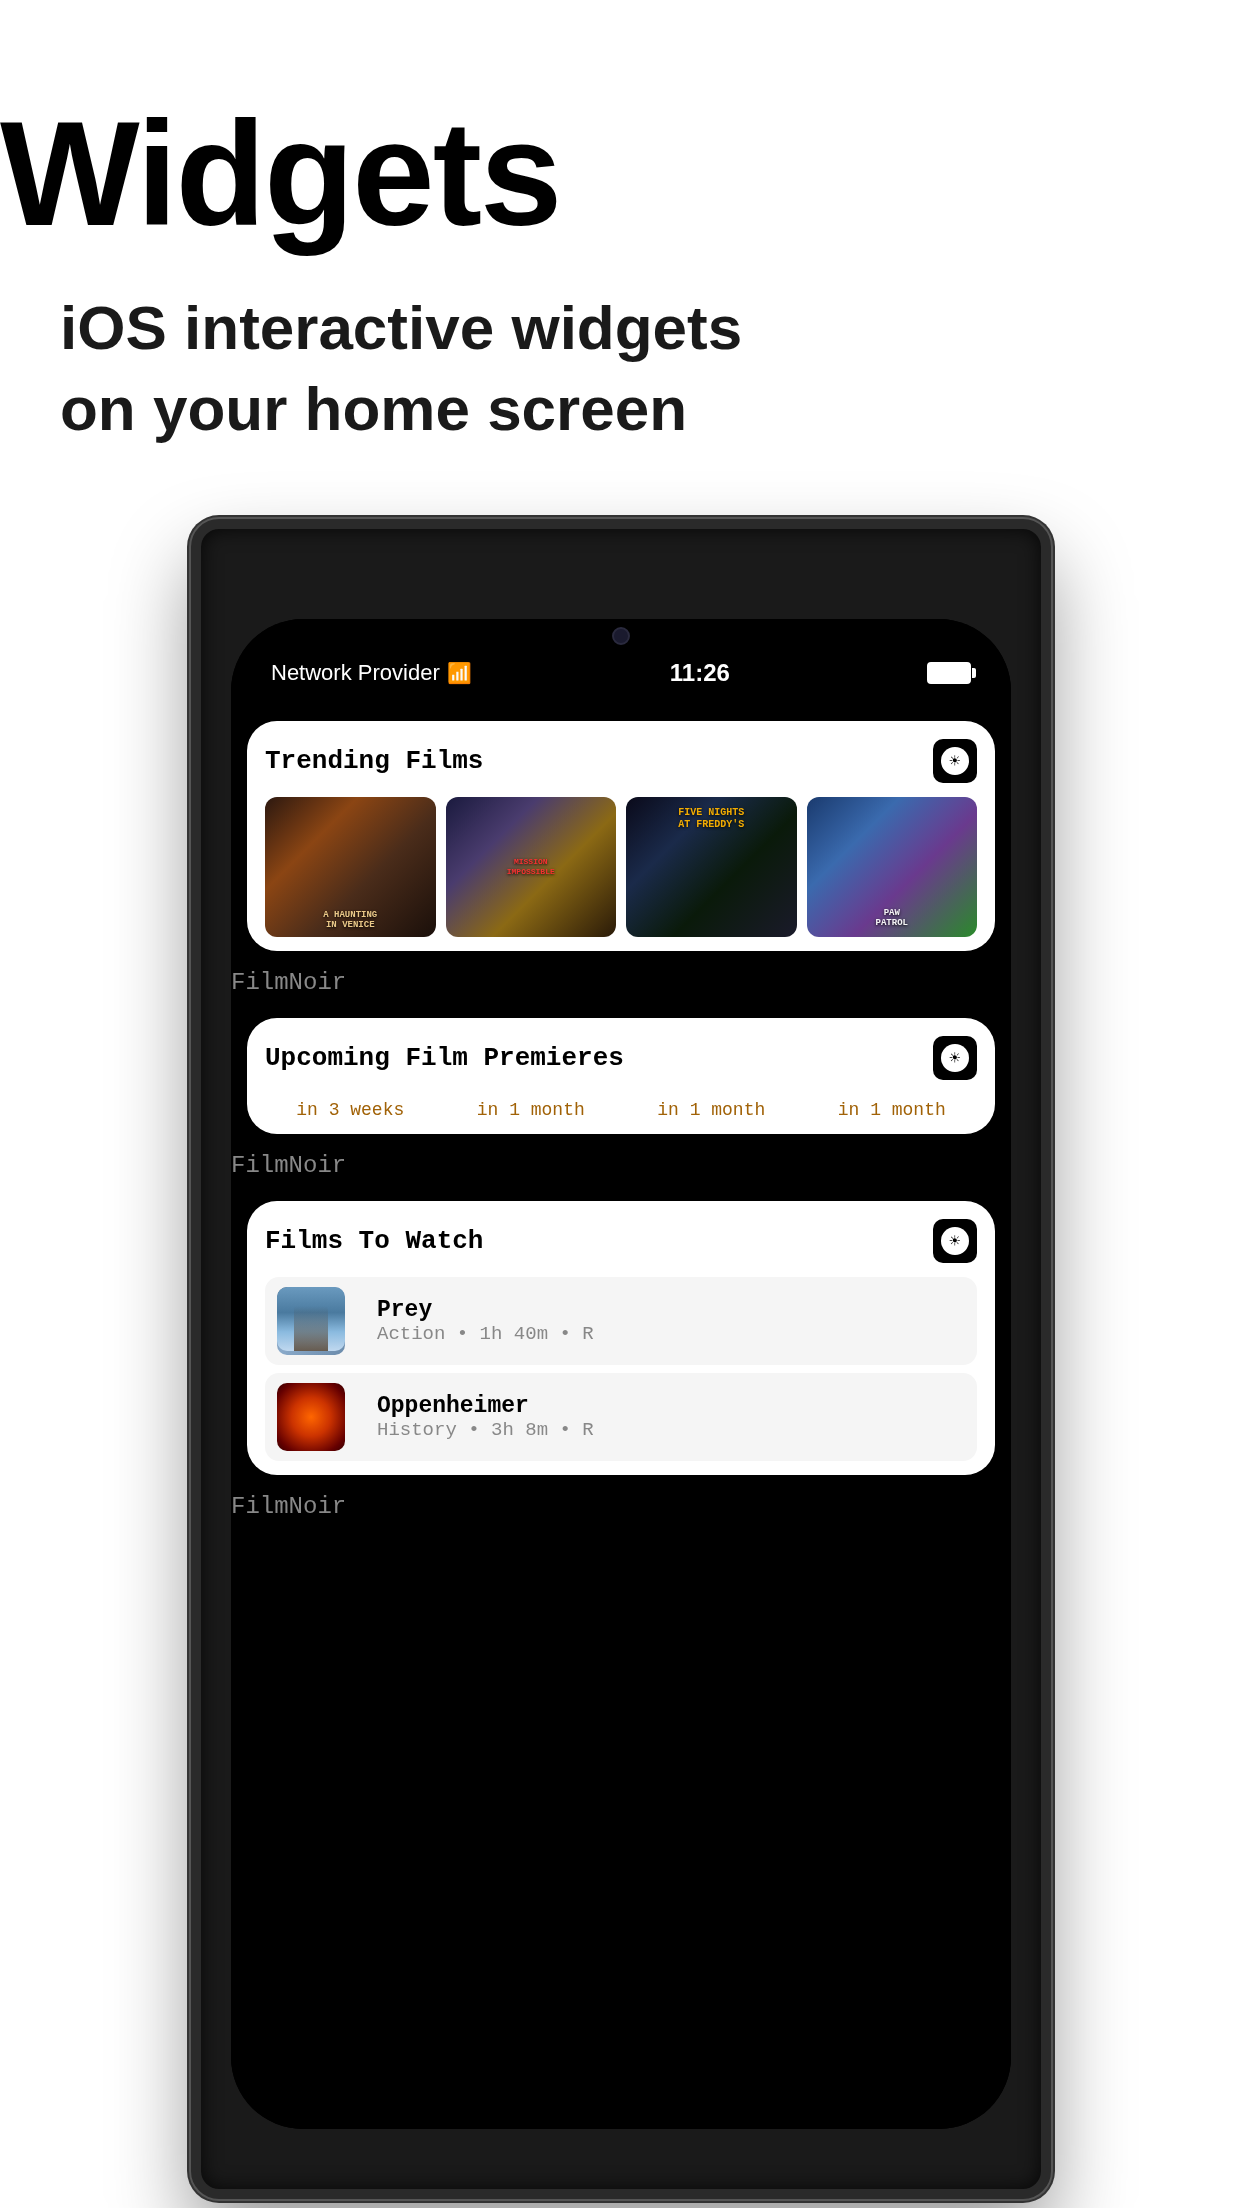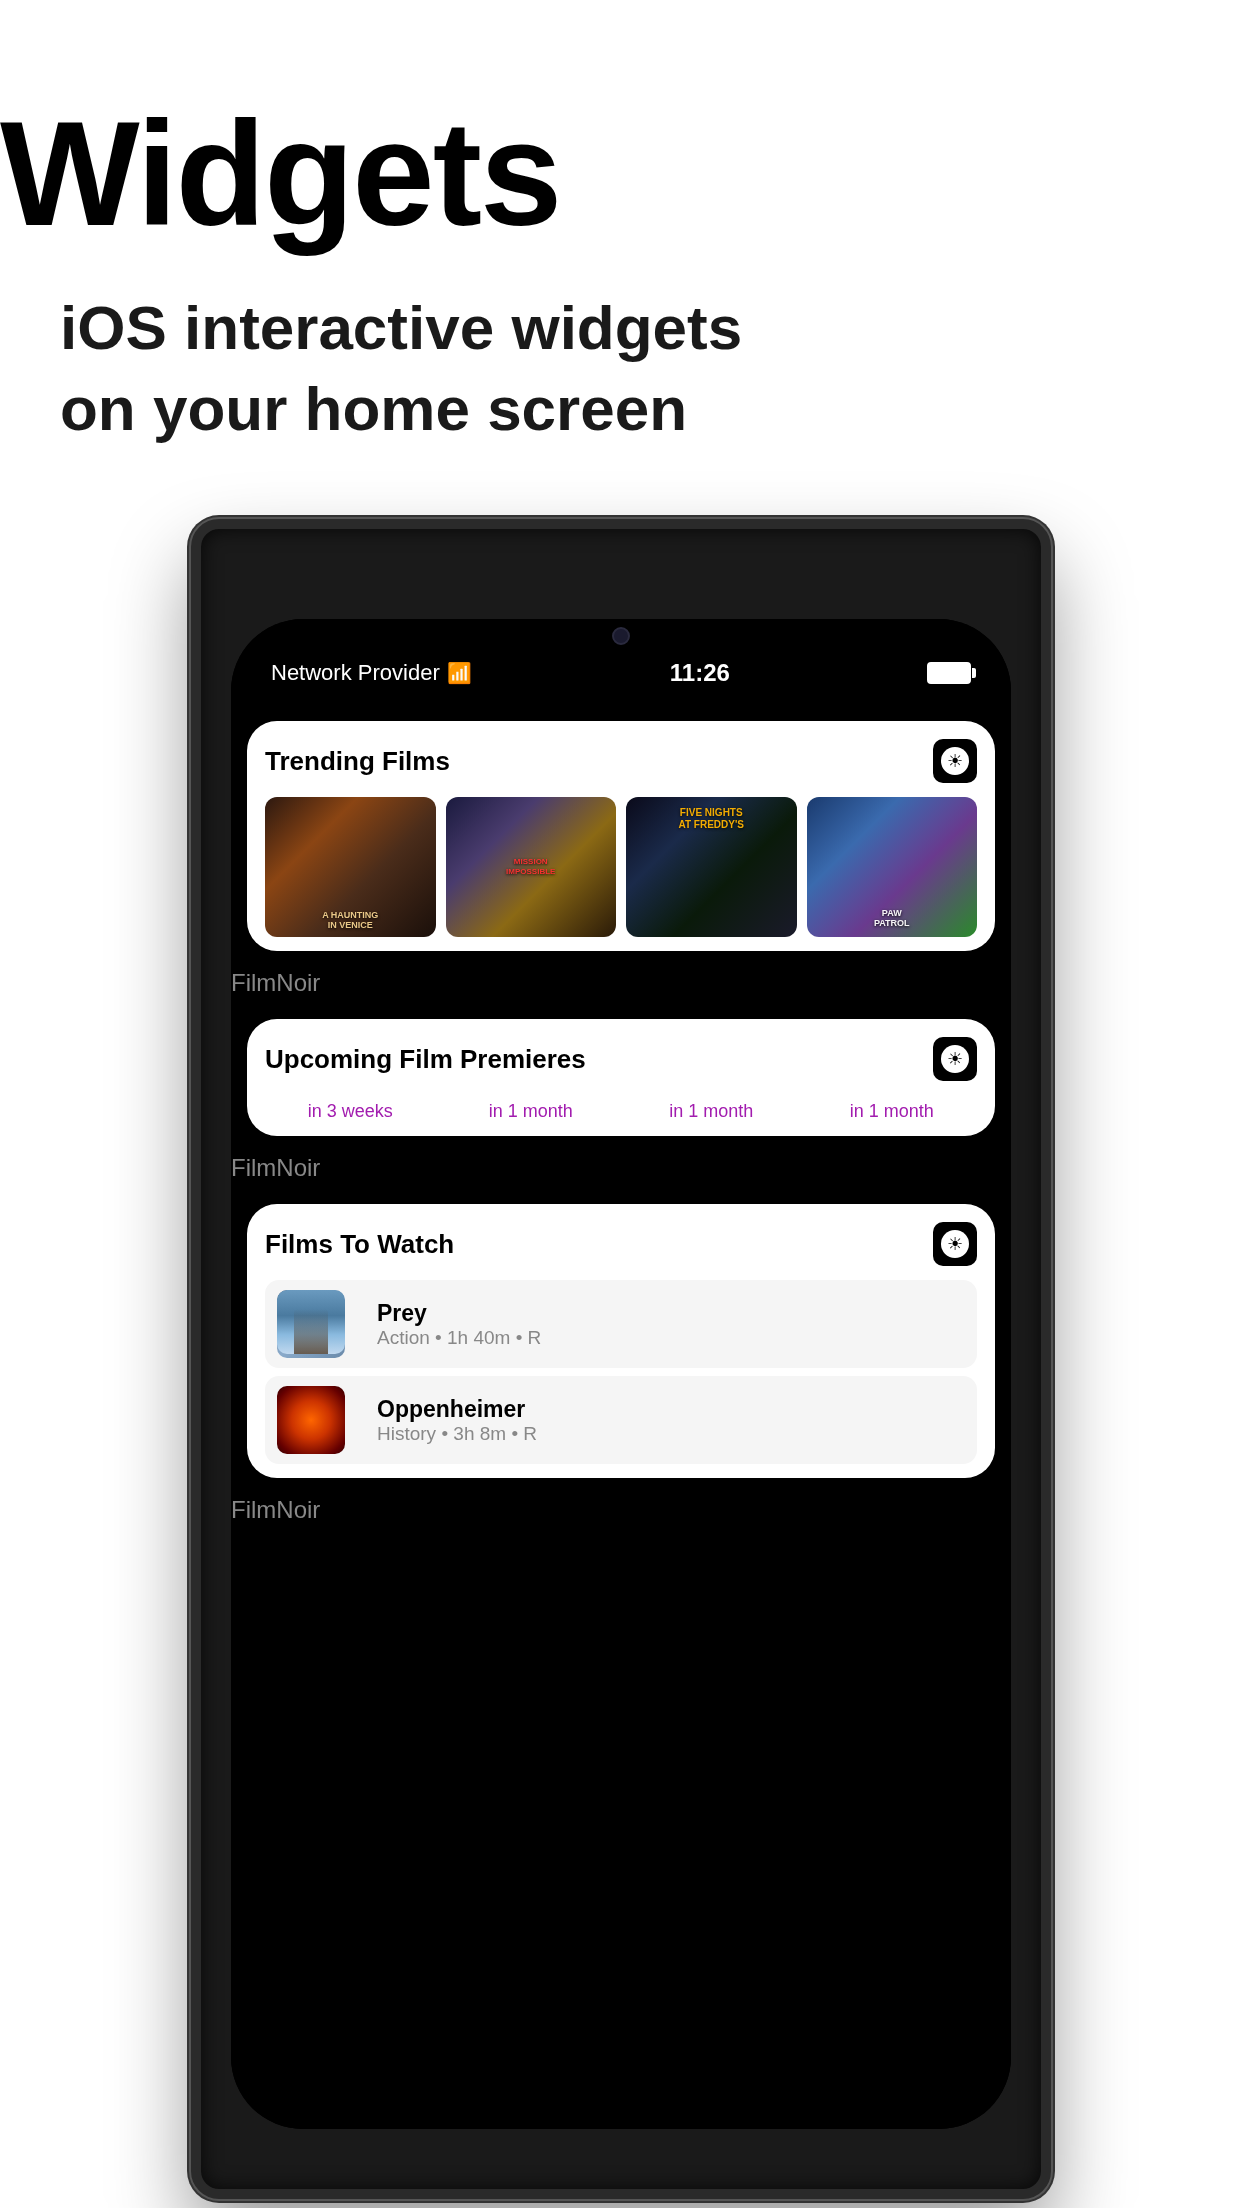--- a/index.html
+++ b/index.html
@@ -150,20 +150,21 @@
       border-radius: 50%;
       border: 2px solid #2a2a3e;
     }
 
     
     .screen-content {
       background: #000;
       height: 100%;
       overflow: hidden;
       padding-top: 10px;
+      font-family: Liberation Mono, monospace;
     }
 
     
     .widget-card {
       background: #ffffff;
       border-radius: 30px;
       margin: 14px 16px;
       padding: 18px 18px 14px;
       position: relative;
     }
@@ -239,21 +240,21 @@
       align-items: center;
       gap: 6px;
     }
 
     .poster-with-label .poster {
       width: 100%;
     }
 
     .poster-label {
       font-size: 18px;
-      color: #a21caf;
+      color: #a16207;
       text-align: center;
     }
 
     
     .film-list {
       display: flex;
       flex-direction: column;
       gap: 8px;
     }
 

